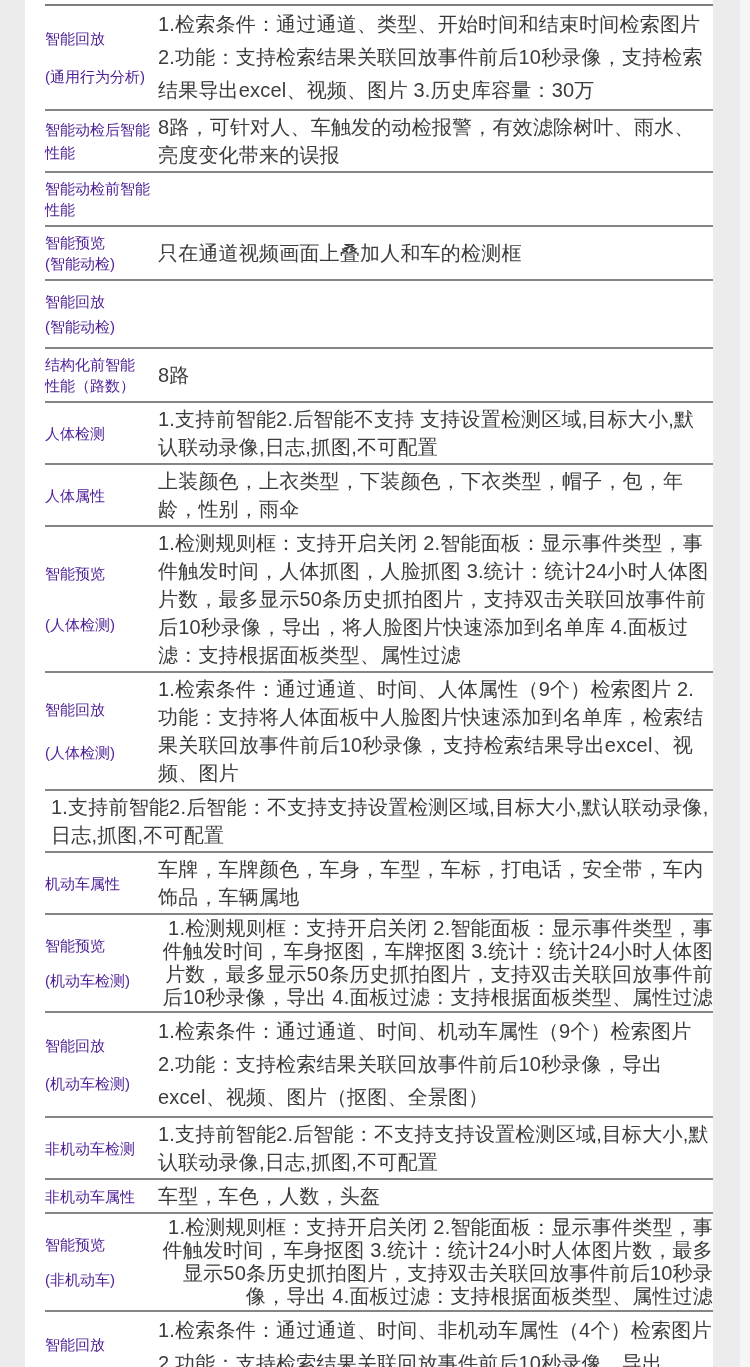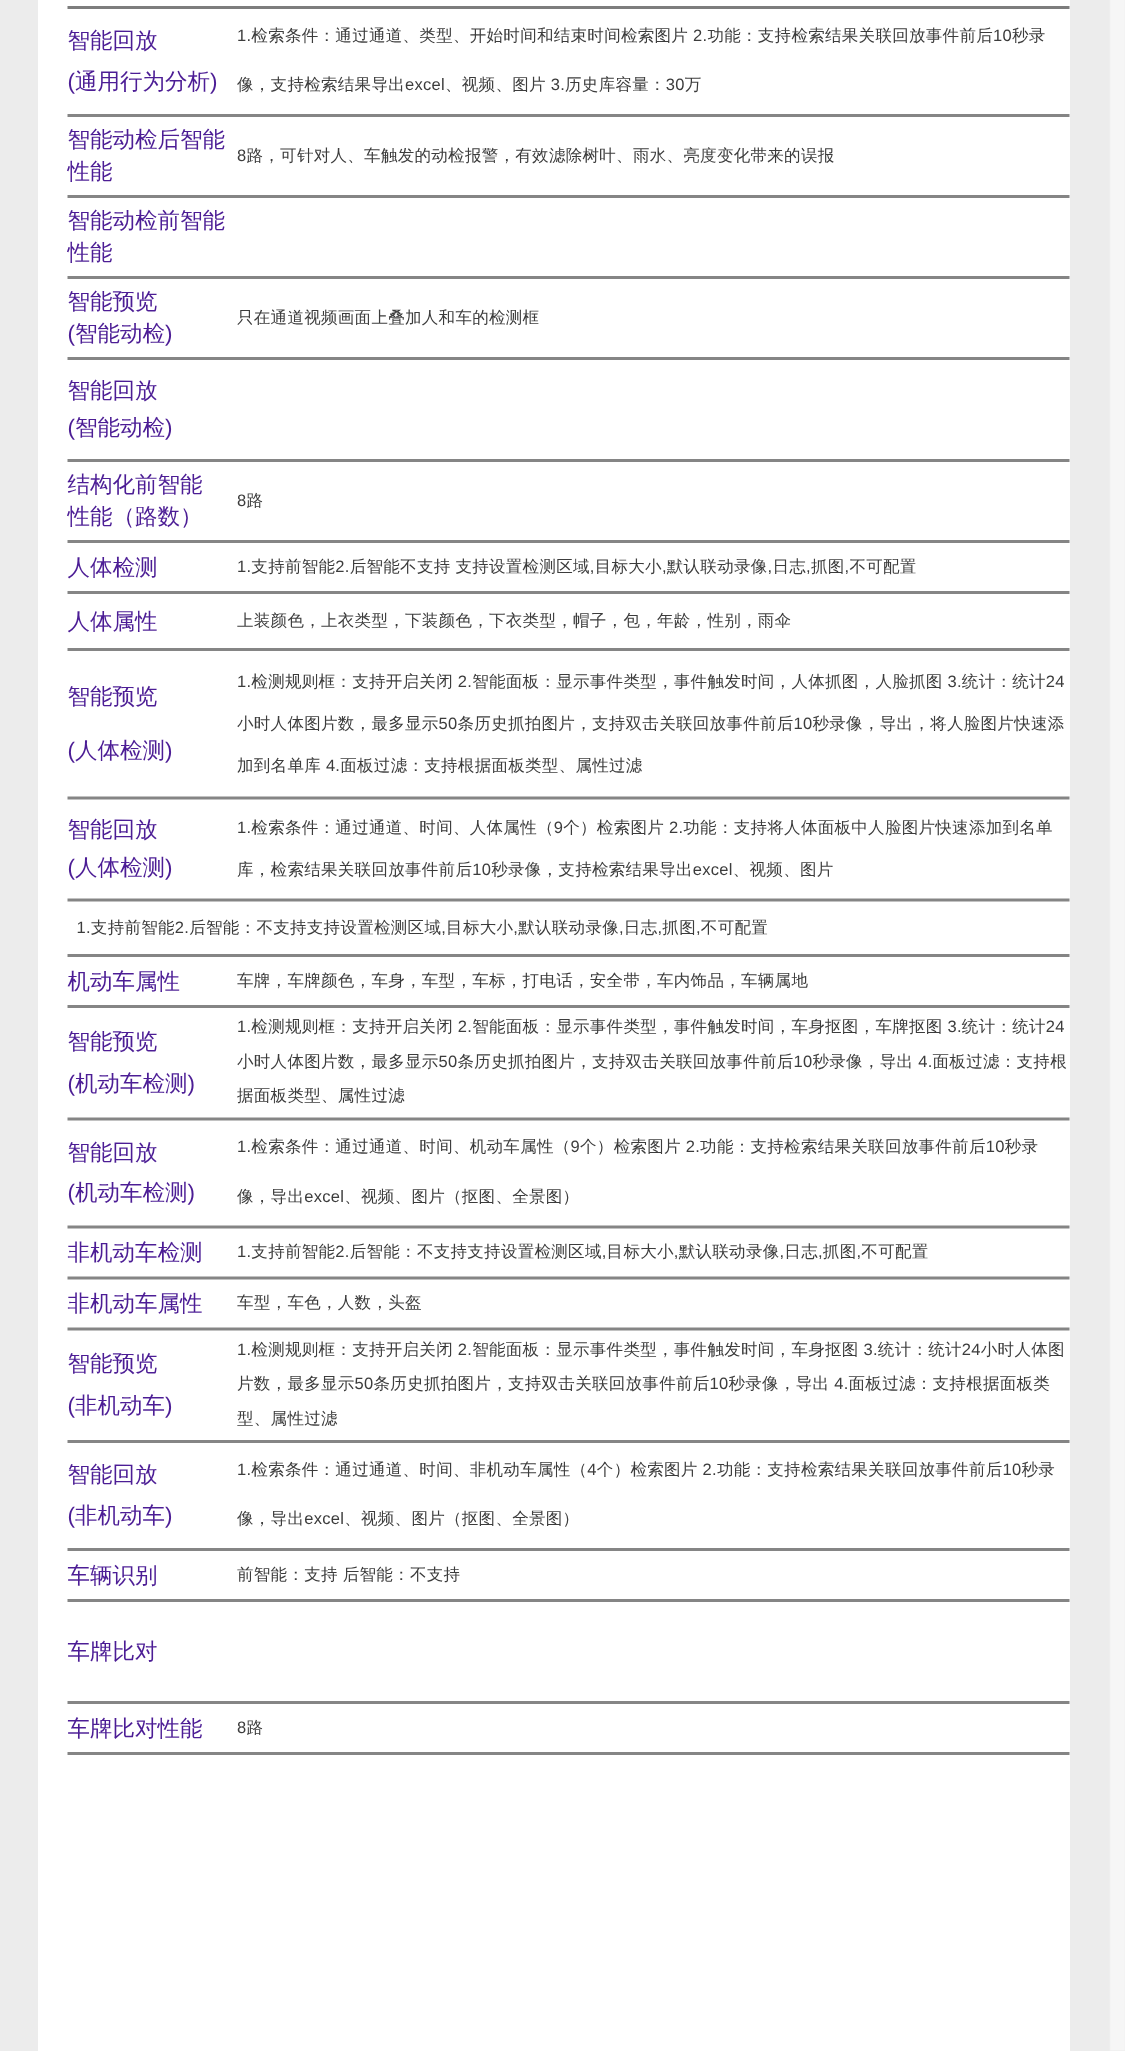--- a/index.html
+++ b/index.html
@@ -32,28 +32,28 @@
     display: flex;
     flex-direction: column;
     justify-content: space-evenly;
     font-size: 15px;
     line-height: 21px;
     color: #4c1d95;
     padding: 3px 0;
   }
   .cell-value {
     flex: 1 1 auto;
-    font-size: 11px;
+    font-size: 20px;
     line-height: 28px;
     padding-left: 6px;
     white-space: pre-line;
     letter-spacing: 0.2px;
   }
   .row.airy  .cell-value { line-height: 33px; }
-  .row.tight .cell-value { line-height: 23px; }
+  .row.tight .cell-value { line-height: 23px; text-align: right; }
 </style>
 </head>
 <body>
 
 <div class="gutter left"></div>
 <div class="gutter right"></div>
 <div class="gutter edge"></div>
 
 <div class="spec-table">
 

